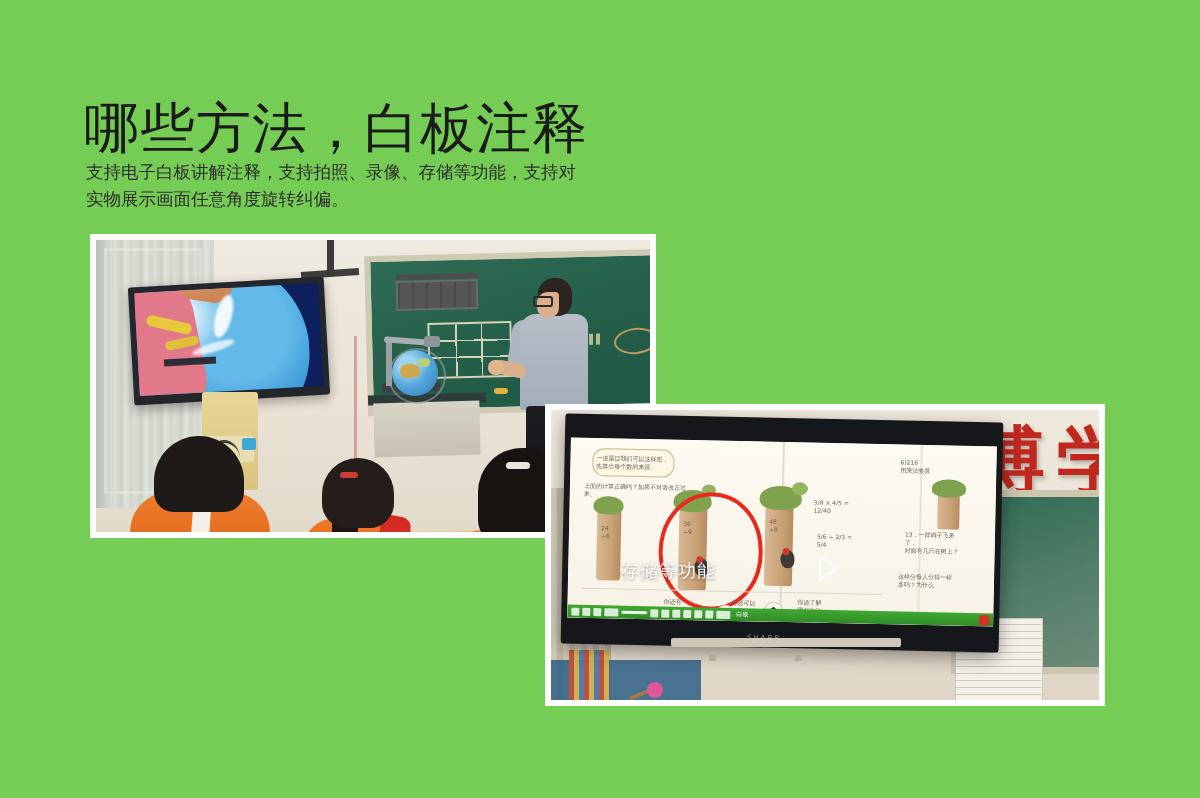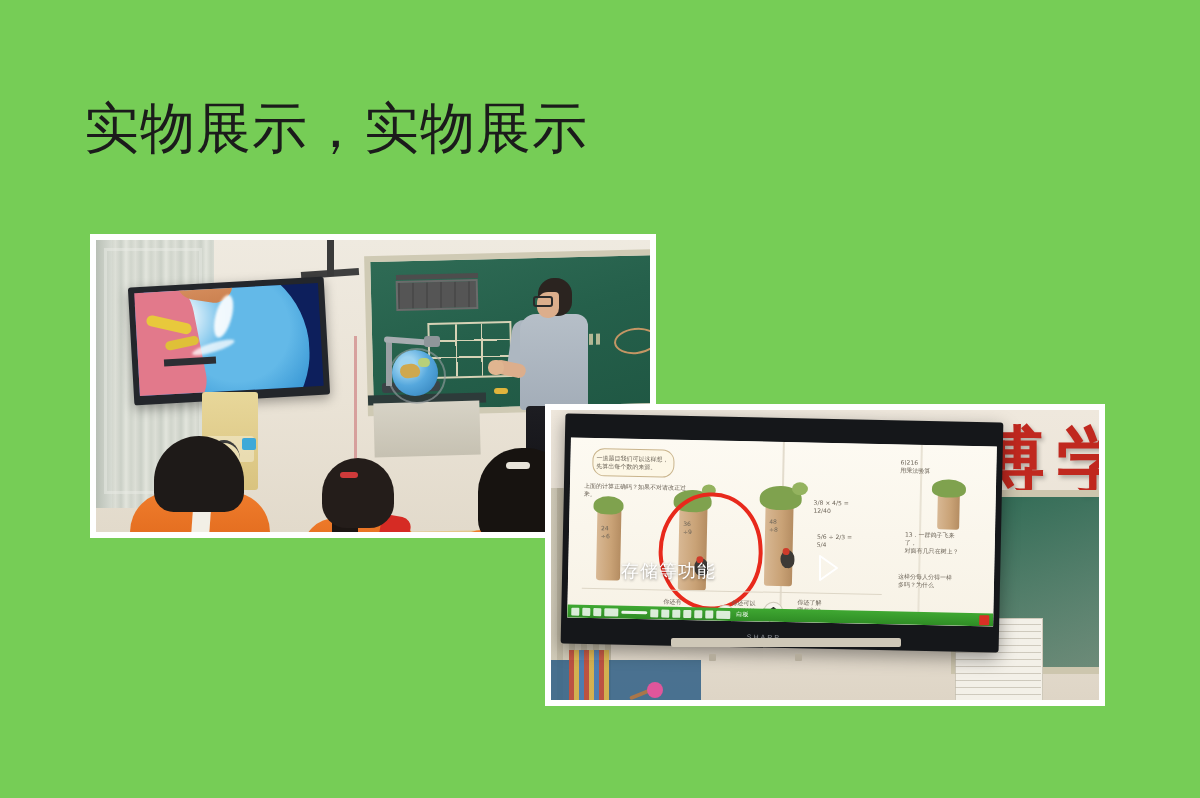--- a/index.html
+++ b/index.html
@@ -230,21 +230,25 @@
   .vid-label{position:absolute;left:621px;top:559px;z-index:9;
     color:#ffffff;font-size:18px;letter-spacing:1px;
     text-shadow:0 1px 3px rgba(0,0,0,.45);}
   .vid-play{position:absolute;left:816px;top:554px;z-index:9;width:24px;height:28px;}
 </style>
 </head>
 <body>
 
 <div id="page">
 
-  <h1 class="title">实物展示，实物展示</h1>
+  <h1 class="title">哪些方法，白板注释</h1>
+  <div class="subtitle">
+    <span>支持电子白板讲解注释，支持拍照、录像、存储等功能，支持对</span><br>
+    <span>实物展示画面任意角度旋转纠偏。</span>
+  </div>
 
   <div class="frame" id="frame1">
     <div class="inner">
       <div class="scene">
         <div class="s1-wall"></div>
         <div class="s1-curtain"></div>
         <div class="s1-curtain2"></div>
         <div class="s1-winframe"></div>
 
         <div class="s1-board"></div>

